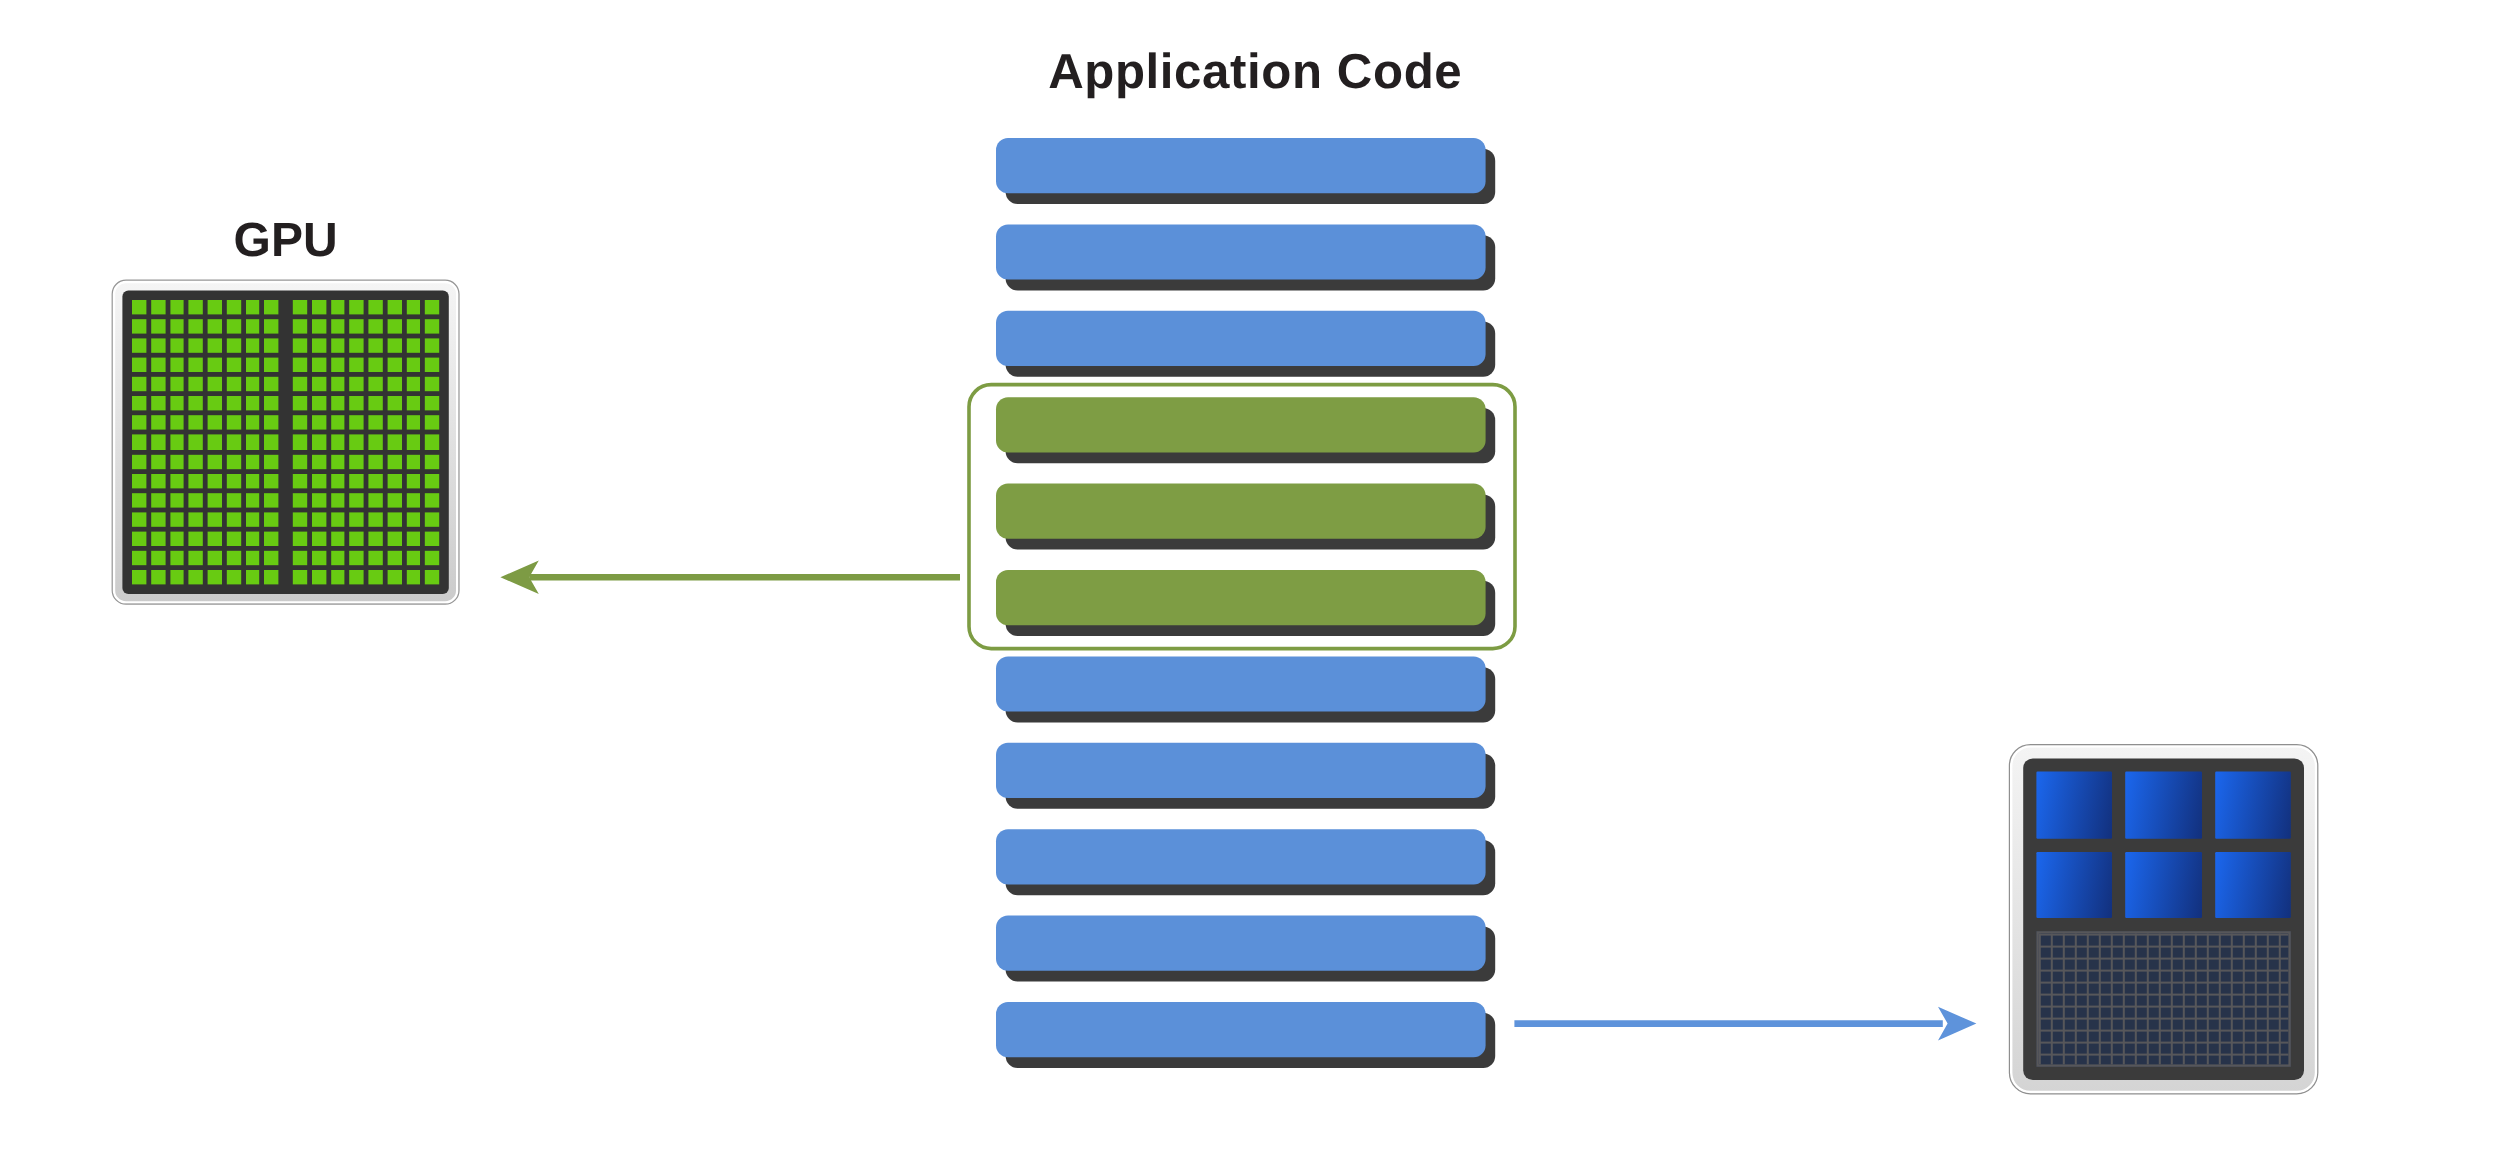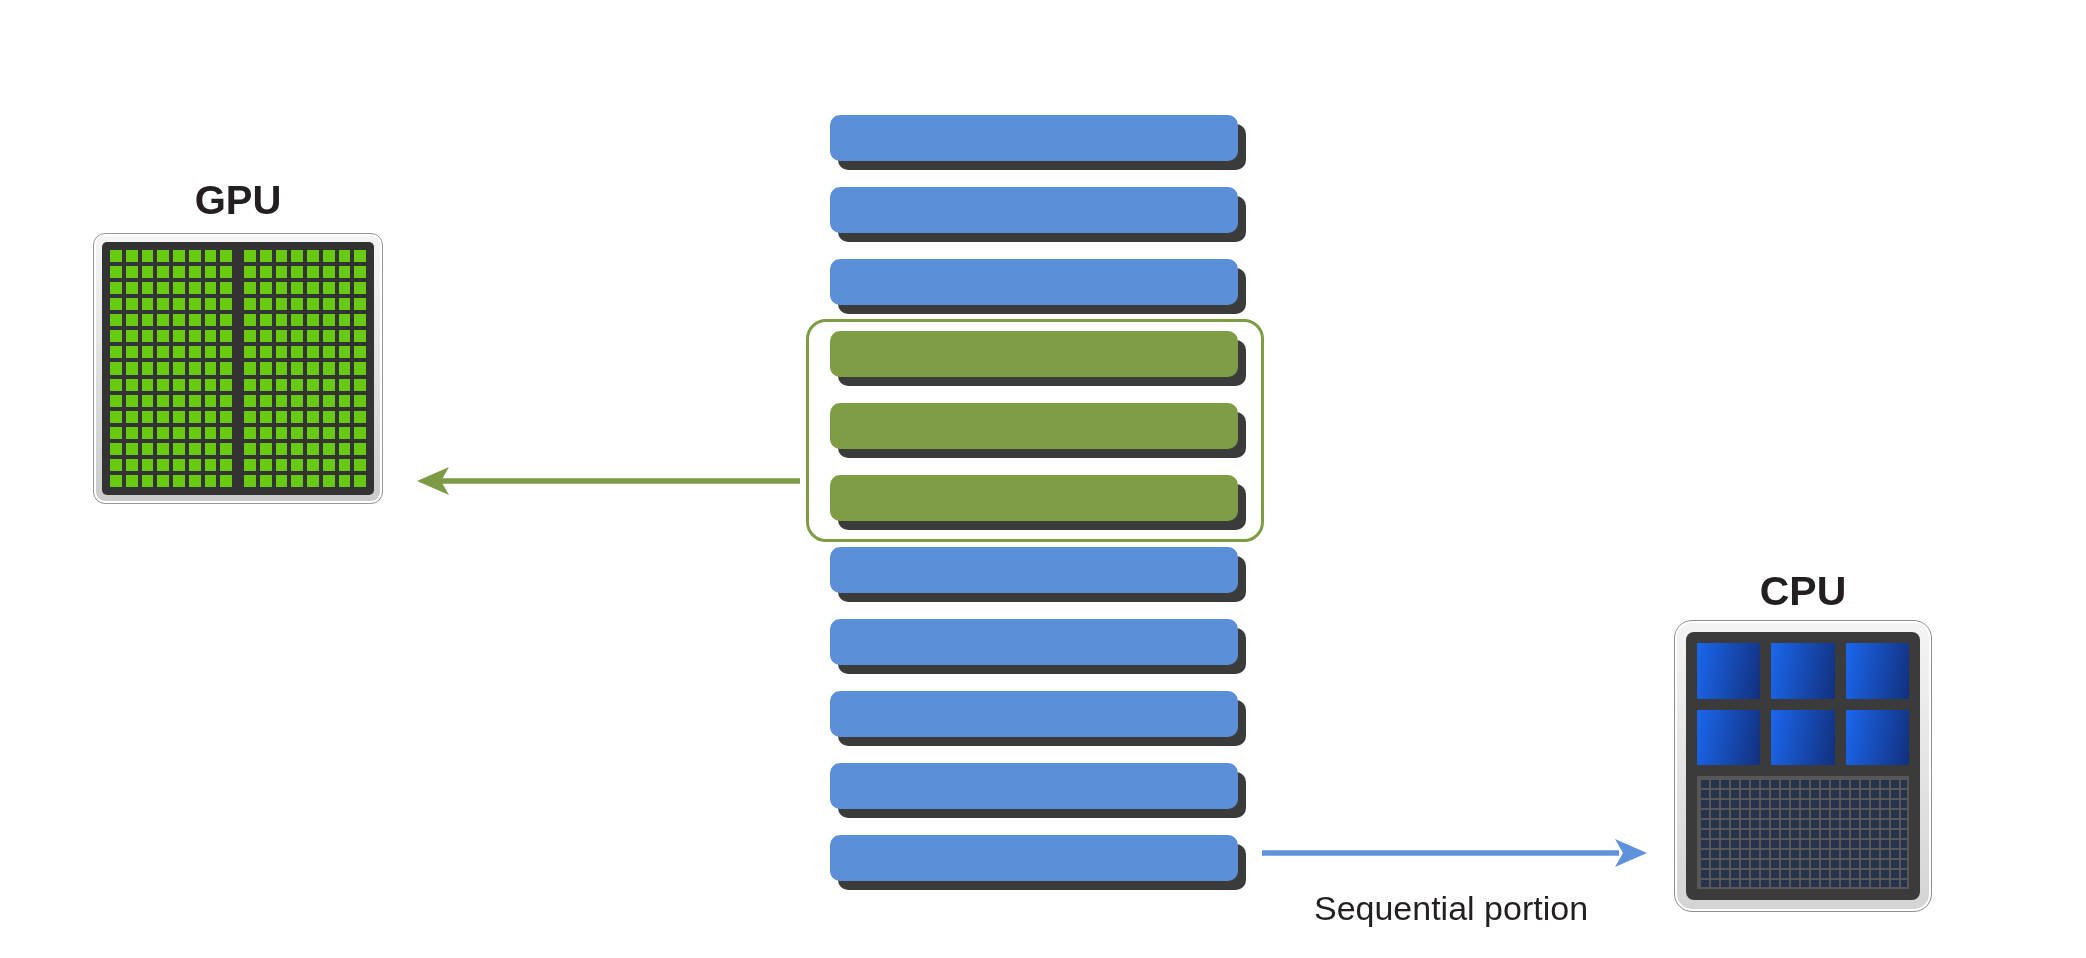--- a/index.html
+++ b/index.html
@@ -52,20 +52,21 @@
   
   .arrow{position:absolute;display:block;}
   .arrow-green{left:409px;top:461px;color:#7d9b44;}
   .arrow-blue{left:1258px;top:833px;color:#5e93db;}
 </style>
 </head>
 <body>
 
 <div class="canvas" style="background: rgb(255, 255, 255); color: rgb(35, 31, 32);">
 
+  <div class="app-title">Application Code</div>
 
   <div class="bars">
       <div class="bar" style="background: rgb(91, 144, 217); box-shadow: rgb(59, 59, 59) 8px 9px 0px;"></div>
       <div class="bar" style="background: rgb(91, 144, 217); box-shadow: rgb(59, 59, 59) 8px 9px 0px;"></div>
       <div class="bar" style="background: rgb(91, 144, 217); box-shadow: rgb(59, 59, 59) 8px 9px 0px;"></div>
       <div class="bar" style="background: rgb(126, 157, 68); box-shadow: rgb(59, 59, 59) 8px 9px 0px;"></div>
       <div class="bar" style="background: rgb(126, 157, 68); box-shadow: rgb(59, 59, 59) 8px 9px 0px;"></div>
       <div class="bar" style="background: rgb(126, 157, 68); box-shadow: rgb(59, 59, 59) 8px 9px 0px;"></div>
       <div class="bar" style="background: rgb(91, 144, 217); box-shadow: rgb(59, 59, 59) 8px 9px 0px;"></div>
       <div class="bar" style="background: rgb(91, 144, 217); box-shadow: rgb(59, 59, 59) 8px 9px 0px;"></div>
@@ -324,35 +325,33 @@
           <div class="gpu-cell" style="background: rgb(104, 203, 18);"></div>
         </div>
     </div>
   </div>
 
   <svg class="arrow arrow-green" width="400" height="40" viewBox="0 0 400 40" style="color: rgb(125, 155, 68);">
     <line x1="391" y1="20" x2="32" y2="20" stroke="currentColor" stroke-width="5.5"></line>
     <polygon points="8,20 40,6 32,20 40,34" fill="currentColor"></polygon>
   </svg>
 
-  <div class="cpu-label">CPU</div>
   <div class="cpu-chip">
     <div class="cpu-inner" style="background: rgb(59, 59, 59);">
       <div class="cpu-cores" style="grid-template-columns: repeat(3, 1fr); grid-template-rows: repeat(2, 1fr);">
           <div class="cpu-core" style="background: linear-gradient(100deg, rgb(27, 103, 238), rgb(18, 48, 125));"></div>
           <div class="cpu-core" style="background: linear-gradient(100deg, rgb(27, 103, 238), rgb(18, 48, 125));"></div>
           <div class="cpu-core" style="background: linear-gradient(100deg, rgb(27, 103, 238), rgb(18, 48, 125));"></div>
           <div class="cpu-core" style="background: linear-gradient(100deg, rgb(27, 103, 238), rgb(18, 48, 125));"></div>
           <div class="cpu-core" style="background: linear-gradient(100deg, rgb(27, 103, 238), rgb(18, 48, 125));"></div>
           <div class="cpu-core" style="background: linear-gradient(100deg, rgb(27, 103, 238), rgb(18, 48, 125));"></div>
         </div>
       <div class="cpu-cache" style="background-color: rgb(39, 51, 74); border-color: rgb(87, 87, 90); background-image: linear-gradient(rgb(87, 87, 90) 2px, transparent 2px), linear-gradient(90deg, rgb(87, 87, 90) 2px, transparent 2px);"></div>
     </div>
   </div>
 
   <svg class="arrow arrow-blue" width="400" height="40" viewBox="0 0 400 40" style="color: rgb(94, 147, 219);">
     <line x1="4" y1="20" x2="361" y2="20" stroke="currentColor" stroke-width="5.5"></line>
     <polygon points="389,20 357,6 365,20 357,34" fill="currentColor"></polygon>
   </svg>
 
-  <div class="cpu-caption">Sequential portion</div>
 
 </div>
 
 </body></html>

